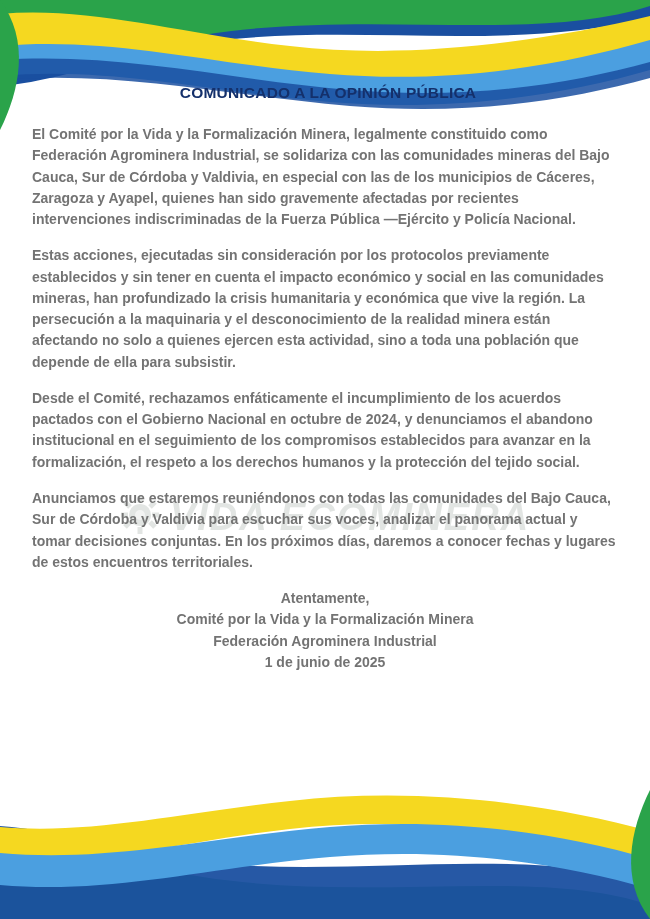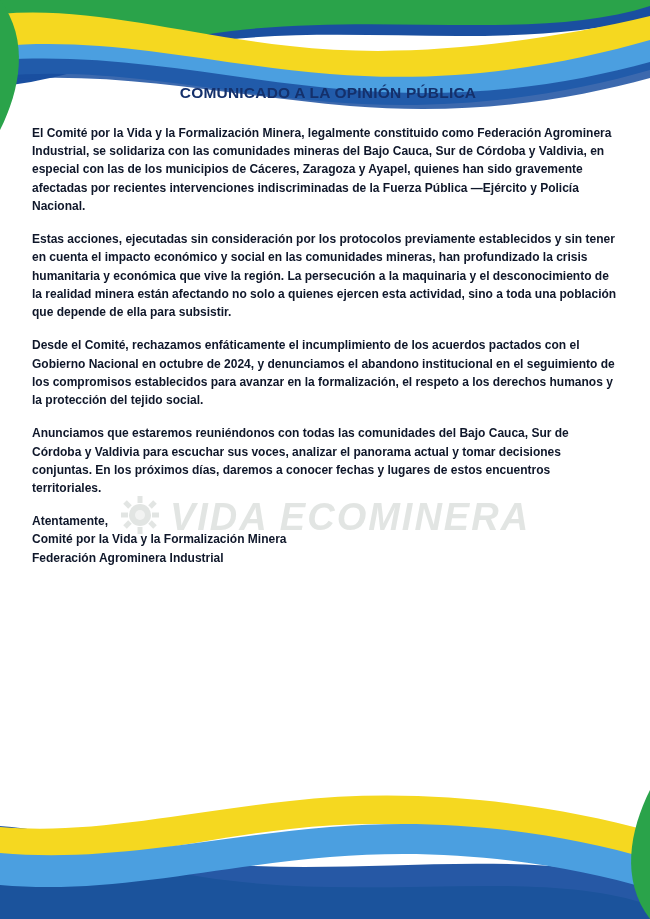--- a/index.html
+++ b/index.html
@@ -65,33 +65,34 @@
     font-weight: bold;
     color: #14306b;
     letter-spacing: 0.2px;
     padding-left: 6px;
   }
   .body-text {
     position: absolute;
     left: 32px;
     top: 124px;
     width: 586px;
-    color: #0f172a;
-    font-size: 12px;
+    color: #737373;
+    font-size: 14px;
     font-weight: bold;
     line-height: 1.52;
   }
   .body-text p {
     margin: 0 0 15px 0;
   }
   .body-text p.sign-block {
     margin-bottom: 0;
   }
   .sign-line {
     display: block;
+    text-align: center;
   }
 </style>
 </head>
 <body>
 
 <div class="page">
 
   <svg class="deco" viewBox="0 0 650 919" preserveAspectRatio="none" xmlns="http://www.w3.org/2000/svg">
 
     <path d="M0,0 L650,0 L650,18 C470,60 300,8 120,60 C70,74 30,84 0,86 Z" fill="#1a4fa0"></path>
@@ -133,17 +134,18 @@
 
     <div class="body-text">
       <p>El Comité por la Vida y la Formalización Minera, legalmente constituido como Federación Agrominera Industrial, se solidariza con las comunidades mineras del Bajo Cauca, Sur de Córdoba y Valdivia, en especial con las de los municipios de Cáceres, Zaragoza y Ayapel, quienes han sido gravemente afectadas por recientes intervenciones indiscriminadas de la Fuerza Pública —Ejército y Policía Nacional.</p>
       <p>Estas acciones, ejecutadas sin consideración por los protocolos previamente establecidos y sin tener en cuenta el impacto económico y social en las comunidades mineras, han profundizado la crisis humanitaria y económica que vive la región. La persecución a la maquinaria y el desconocimiento de la realidad minera están afectando no solo a quienes ejercen esta actividad, sino a toda una población que depende de ella para subsistir.</p>
       <p>Desde el Comité, rechazamos enfáticamente el incumplimiento de los acuerdos pactados con el Gobierno Nacional en octubre de 2024, y denunciamos el abandono institucional en el seguimiento de los compromisos establecidos para avanzar en la formalización, el respeto a los derechos humanos y la protección del tejido social.</p>
       <p>Anunciamos que estaremos reuniéndonos con todas las comunidades del Bajo Cauca, Sur de Córdoba y Valdivia para escuchar sus voces, analizar el panorama actual y tomar decisiones conjuntas. En los próximos días, daremos a conocer fechas y lugares de estos encuentros territoriales.</p>
       <p class="sign-block">
         <span class="sign-line">Atentamente,</span>
         <span class="sign-line">Comité por la Vida y la Formalización Minera</span>
         <span class="sign-line">Federación Agrominera Industrial</span>
+        <span class="sign-line">1 de junio de 2025</span>
       </p>
     </div>
   </div>
 
 </div>
 
 </body></html>

